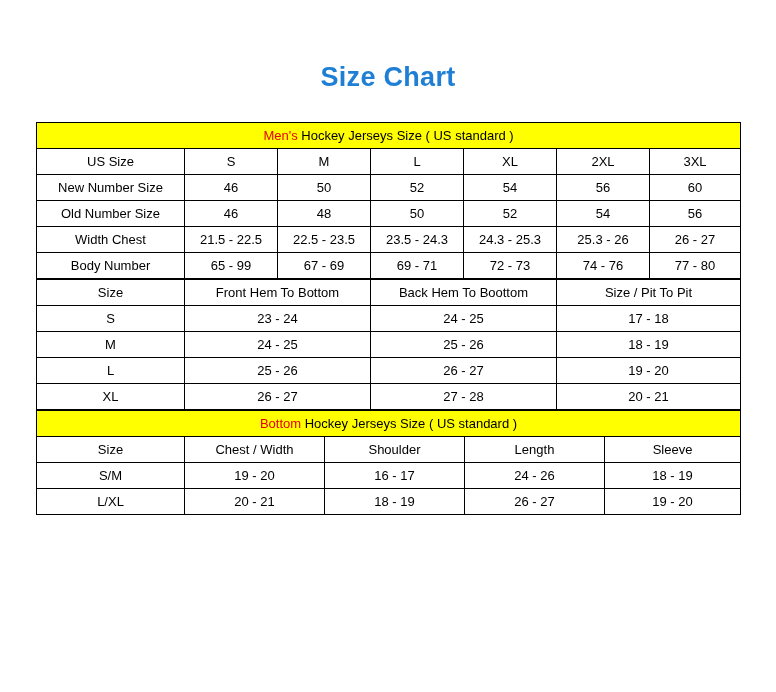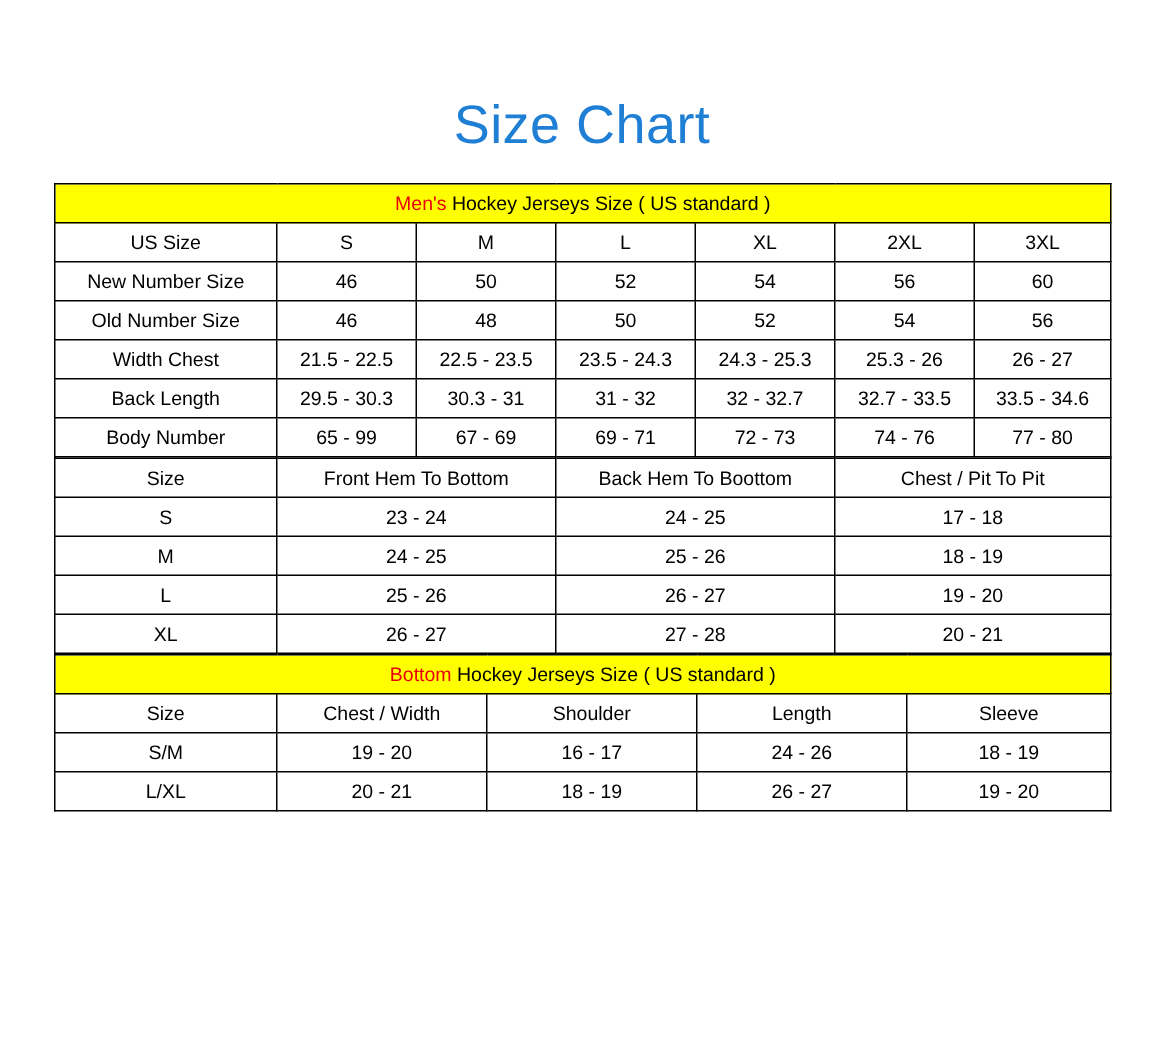--- a/index.html
+++ b/index.html
@@ -16,22 +16,22 @@
   }
   .page {
     position: relative;
     width: 776px;
     height: 692px;
     box-sizing: border-box;
   }
   .title {
     text-align: center;
     color: #1f7fd4;
-    font-size: 36px;
-    font-weight: normal;
+    font-size: 27px;
+    font-weight: bold;
     letter-spacing: 0.3px;
     padding-top: 62px;
     padding-bottom: 0;
     margin: 0;
   }
   .chart-wrap {
     position: absolute;
     left: 36px;
     top: 122px;
     width: 704px;
@@ -123,29 +123,20 @@
         <tr>
           <td class="rowlabel">Width Chest</td>
           <td>21.5 - 22.5</td>
           <td>22.5 - 23.5</td>
           <td>23.5 - 24.3</td>
           <td>24.3 - 25.3</td>
           <td>25.3 - 26</td>
           <td>26 - 27</td>
         </tr>
         <tr>
-          <td class="rowlabel">Back Length</td>
-          <td>29.5 - 30.3</td>
-          <td>30.3 - 31</td>
-          <td>31 - 32</td>
-          <td>32 - 32.7</td>
-          <td>32.7 - 33.5</td>
-          <td>33.5 - 34.6</td>
-        </tr>
-        <tr>
           <td class="rowlabel">Body Number</td>
           <td>65 - 99</td>
           <td>67 - 69</td>
           <td>69 - 71</td>
           <td>72 - 73</td>
           <td>74 - 76</td>
           <td>77 - 80</td>
         </tr>
       </tbody>
     </table>
@@ -155,21 +146,21 @@
         <col style="width:148px">
         <col style="width:186px">
         <col style="width:186px">
         <col style="width:184px">
       </colgroup>
       <tbody>
         <tr>
           <td class="hdr">Size</td>
           <td class="hdr">Front Hem To Bottom</td>
           <td class="hdr">Back Hem To Boottom</td>
-          <td class="hdr">Chest / Pit To Pit</td>
+          <td class="hdr">Size / Pit To Pit</td>
         </tr>
         <tr>
           <td class="bold-cell">S</td>
           <td>23 - 24</td>
           <td>24 - 25</td>
           <td>17 - 18</td>
         </tr>
         <tr>
           <td class="bold-cell">M</td>
           <td>24 - 25</td>

